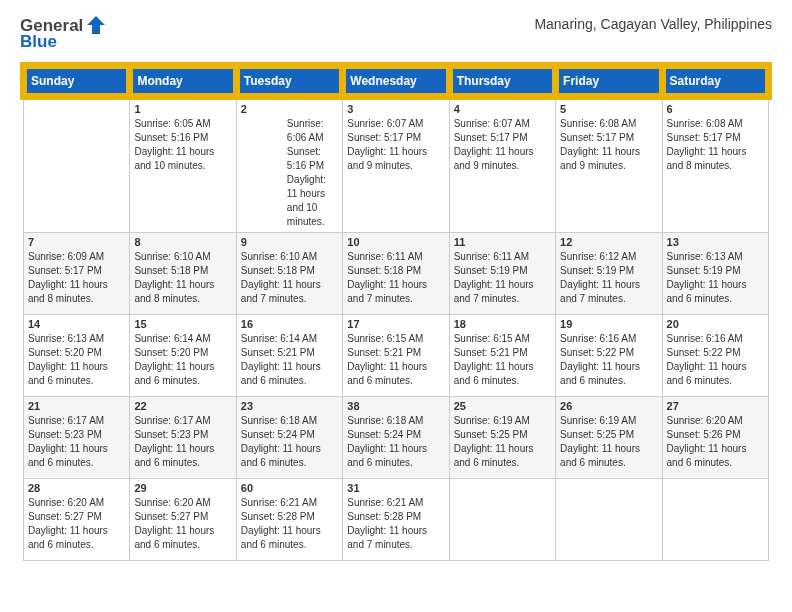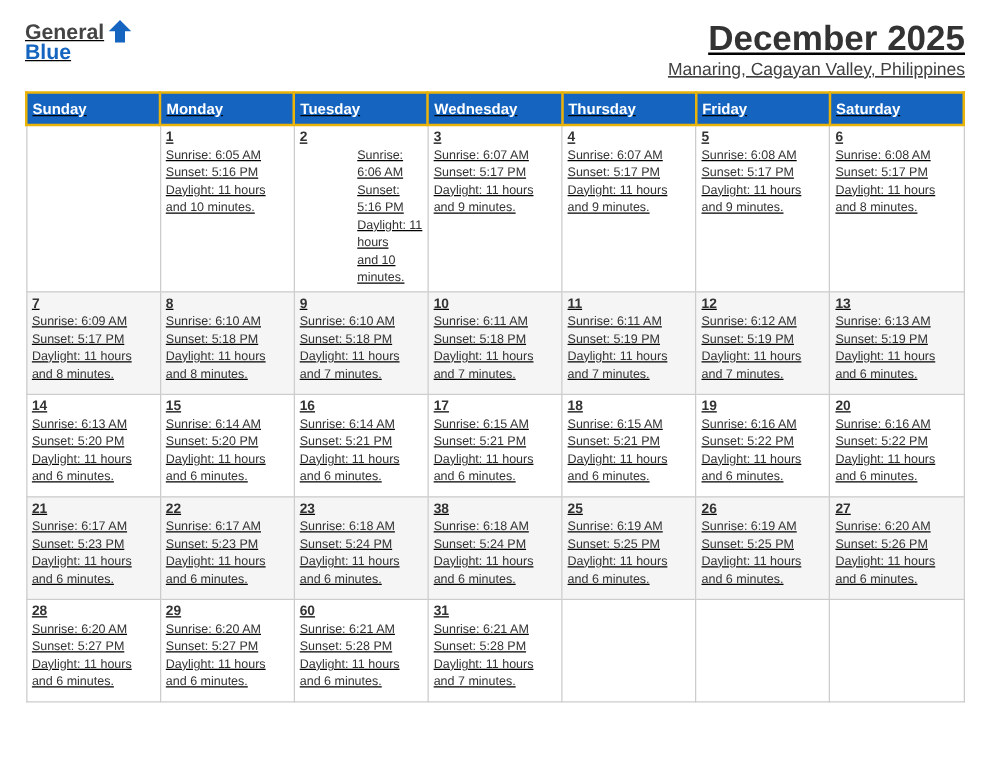--- a/index.html
+++ b/index.html
@@ -8,21 +8,20 @@
       background: #fff;
       width: 792px;
       height: 612px;
       overflow: hidden;
     }
     .page {
       width: 792px;
       height: 612px;
       padding: 16px 20px 10px 20px;
       position: relative;
-      text-decoration: underline;
     }
     .header {
       display: flex;
       justify-content: space-between;
       align-items: flex-start;
       margin-bottom: 10px;
     }
     .logo {
       display: flex;
       flex-direction: column;
@@ -47,21 +46,21 @@
       border-collapse: collapse;
       table-layout: fixed;
     }
     th {
       background-color: #1565c0;
       color: #fff;
       font-size: 12px;
       font-weight: bold;
       padding: 5px 4px;
       text-align: left;
-      border: 2px solid #eab308;
+      border: 7px solid #eab308;
     }
     td {
       border: 1px solid #ccc;
       vertical-align: top;
       padding: 3px 4px;
       font-size: 9.5px;
       color: #333;
       height: 82px;
     }
     .day-num {
@@ -90,21 +89,20 @@
     <div class="logo">
       <div style="display:flex;align-items:center;">
         <span style="font-size:17px;font-weight:bold;color:#444;">General</span>
         <svg width="22" height="22" viewBox="0 0 22 22" style="margin-left:2px;margin-top:-2px;">
           <polygon points="11,2 20,11 15,11 15,20 7,20 7,11 2,11" fill="#1565c0"></polygon>
         </svg>
       </div>
       <span style="font-size:17px;font-weight:bold;color:#1565c0;margin-top:-4px;">Blue</span>
     </div>
     <div class="title-block">
-      <div class="month-title">December 2025</div>
       <div class="location-title">Manaring, Cagayan Valley, Philippines</div>
     </div>
   </div>
 
   <table>
     <thead>
       <tr>
         <th>Sunday</th>
         <th>Monday</th>
         <th>Tuesday</th>

